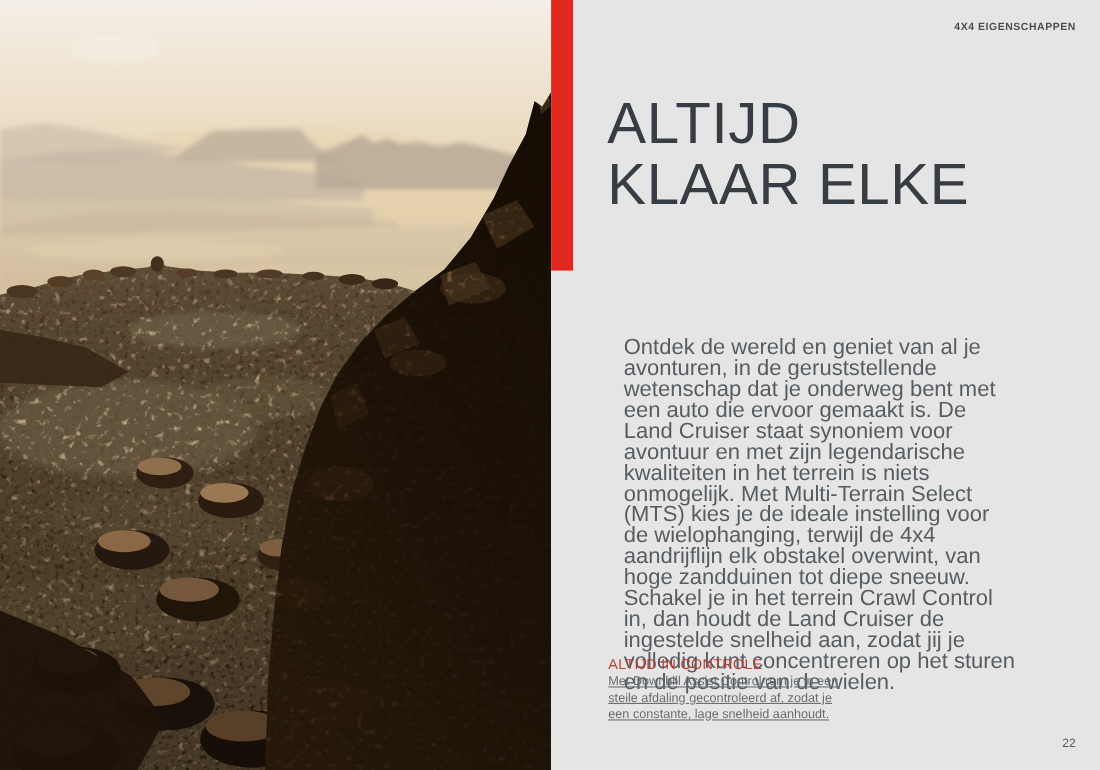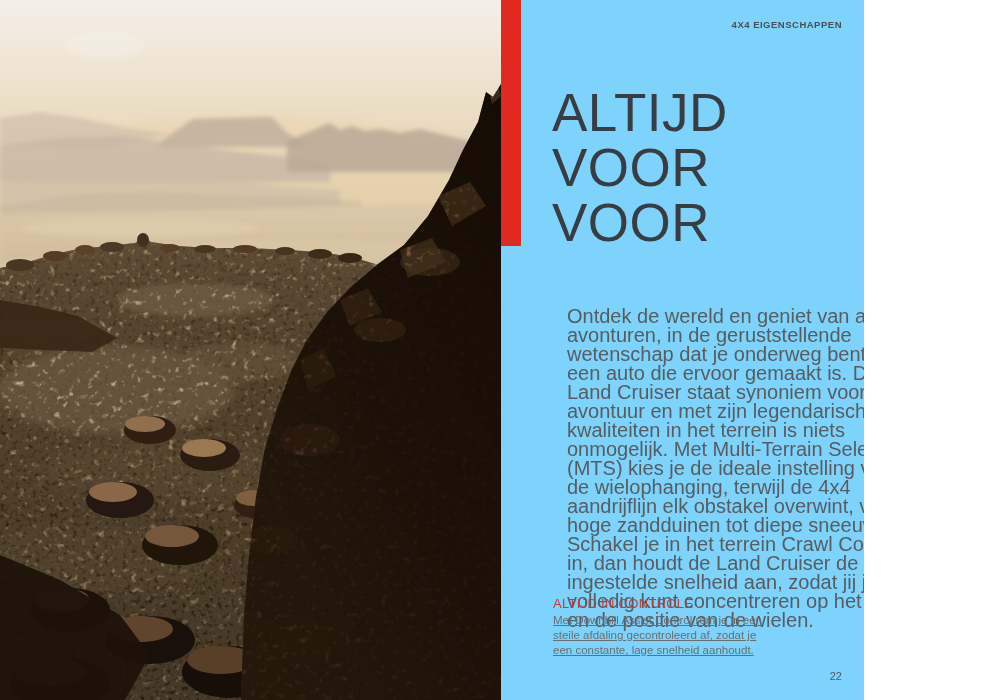--- a/index.html
+++ b/index.html
@@ -1,18 +1,18 @@
 <!DOCTYPE html>
 <html><head>
 <meta charset="utf-8">
 <style>
   html,body{margin:0;padding:0;background:#ffffff;}
   .page{
-    position:relative;width:864px;height:700px;overflow:hidden;
-    background:#7dd3fc;font-family:"Liberation Sans",sans-serif;
+    position:relative;width:1000px;height:700px;overflow:hidden;
+    background:#e5e5e5;font-family:"Liberation Sans",sans-serif;
   }
   .photo{position:absolute;left:0;top:0;width:501px;height:700px;overflow:hidden;}
   .photo svg{display:block;}
   .red-bar{position:absolute;left:501px;top:0;width:20px;height:246px;background:#E02A1F;}
   .header-label{
     position:absolute;top:19px;right:22px;
     font-size:9.5px;font-weight:600;letter-spacing:0.5px;color:#4A4E52;
   }
   .title{
     position:absolute;left:552px;top:85px;margin:0;
@@ -191,21 +191,21 @@
       </g>
     </svg>
   </div>
 
   <div class="red-bar"></div>
 
   <div class="header-label">4X4 EIGENSCHAPPEN</div>
 
   <h1 class="title">
     <span>ALTIJD</span>
-    <span>VOOR VOOR</span>
+    <span>KLAAR ELKE</span>
   </h1>
 
   <p class="intro">Ontdek de wereld en geniet van al je avonturen, in de geruststellende wetenschap dat je onderweg bent met een auto die ervoor gemaakt is. De Land Cruiser staat synoniem voor avontuur en met zijn legendarische kwaliteiten in het terrein is niets onmogelijk. Met Multi-Terrain Select (MTS) kies je de ideale instelling voor de wielophanging, terwijl de 4x4 aandrijflijn elk obstakel overwint, van hoge zandduinen tot diepe sneeuw. Schakel je in het terrein Crawl Control in, dan houdt de Land Cruiser de ingestelde snelheid aan, zodat jij je volledig kunt concentreren op het sturen en de positie van de wielen.</p>
 
   <h2 class="feature-title">ALTIJD IN CONTROLE</h2>
   <p class="feature-body">Met Downhill Assist Control rem je in een steile afdaling gecontroleerd af, zodat je een constante, lage snelheid aanhoudt.</p>
 
   <div class="page-number">22</div>
 
 </div>

